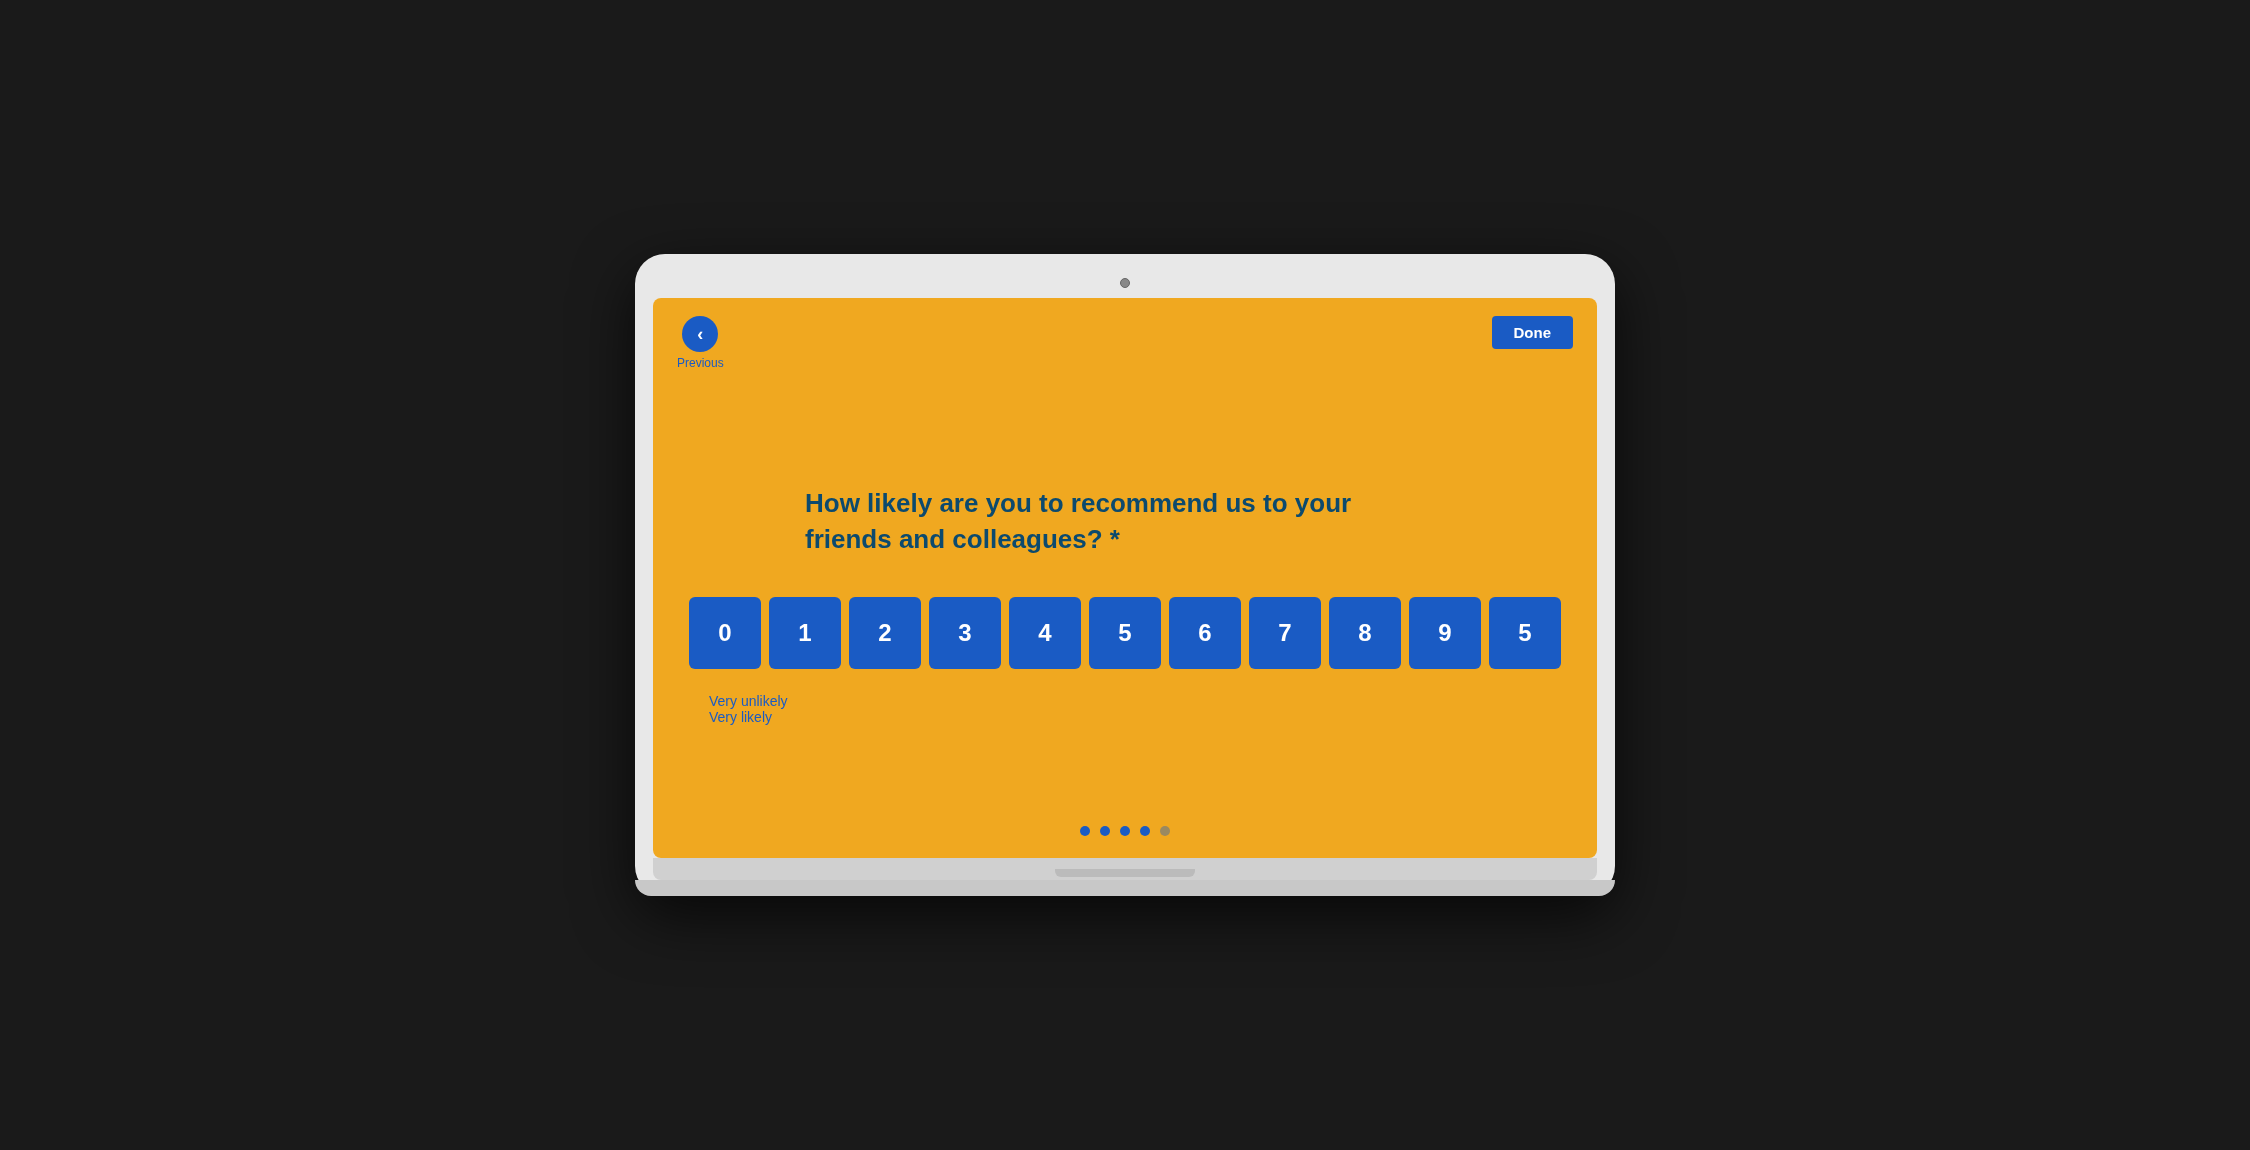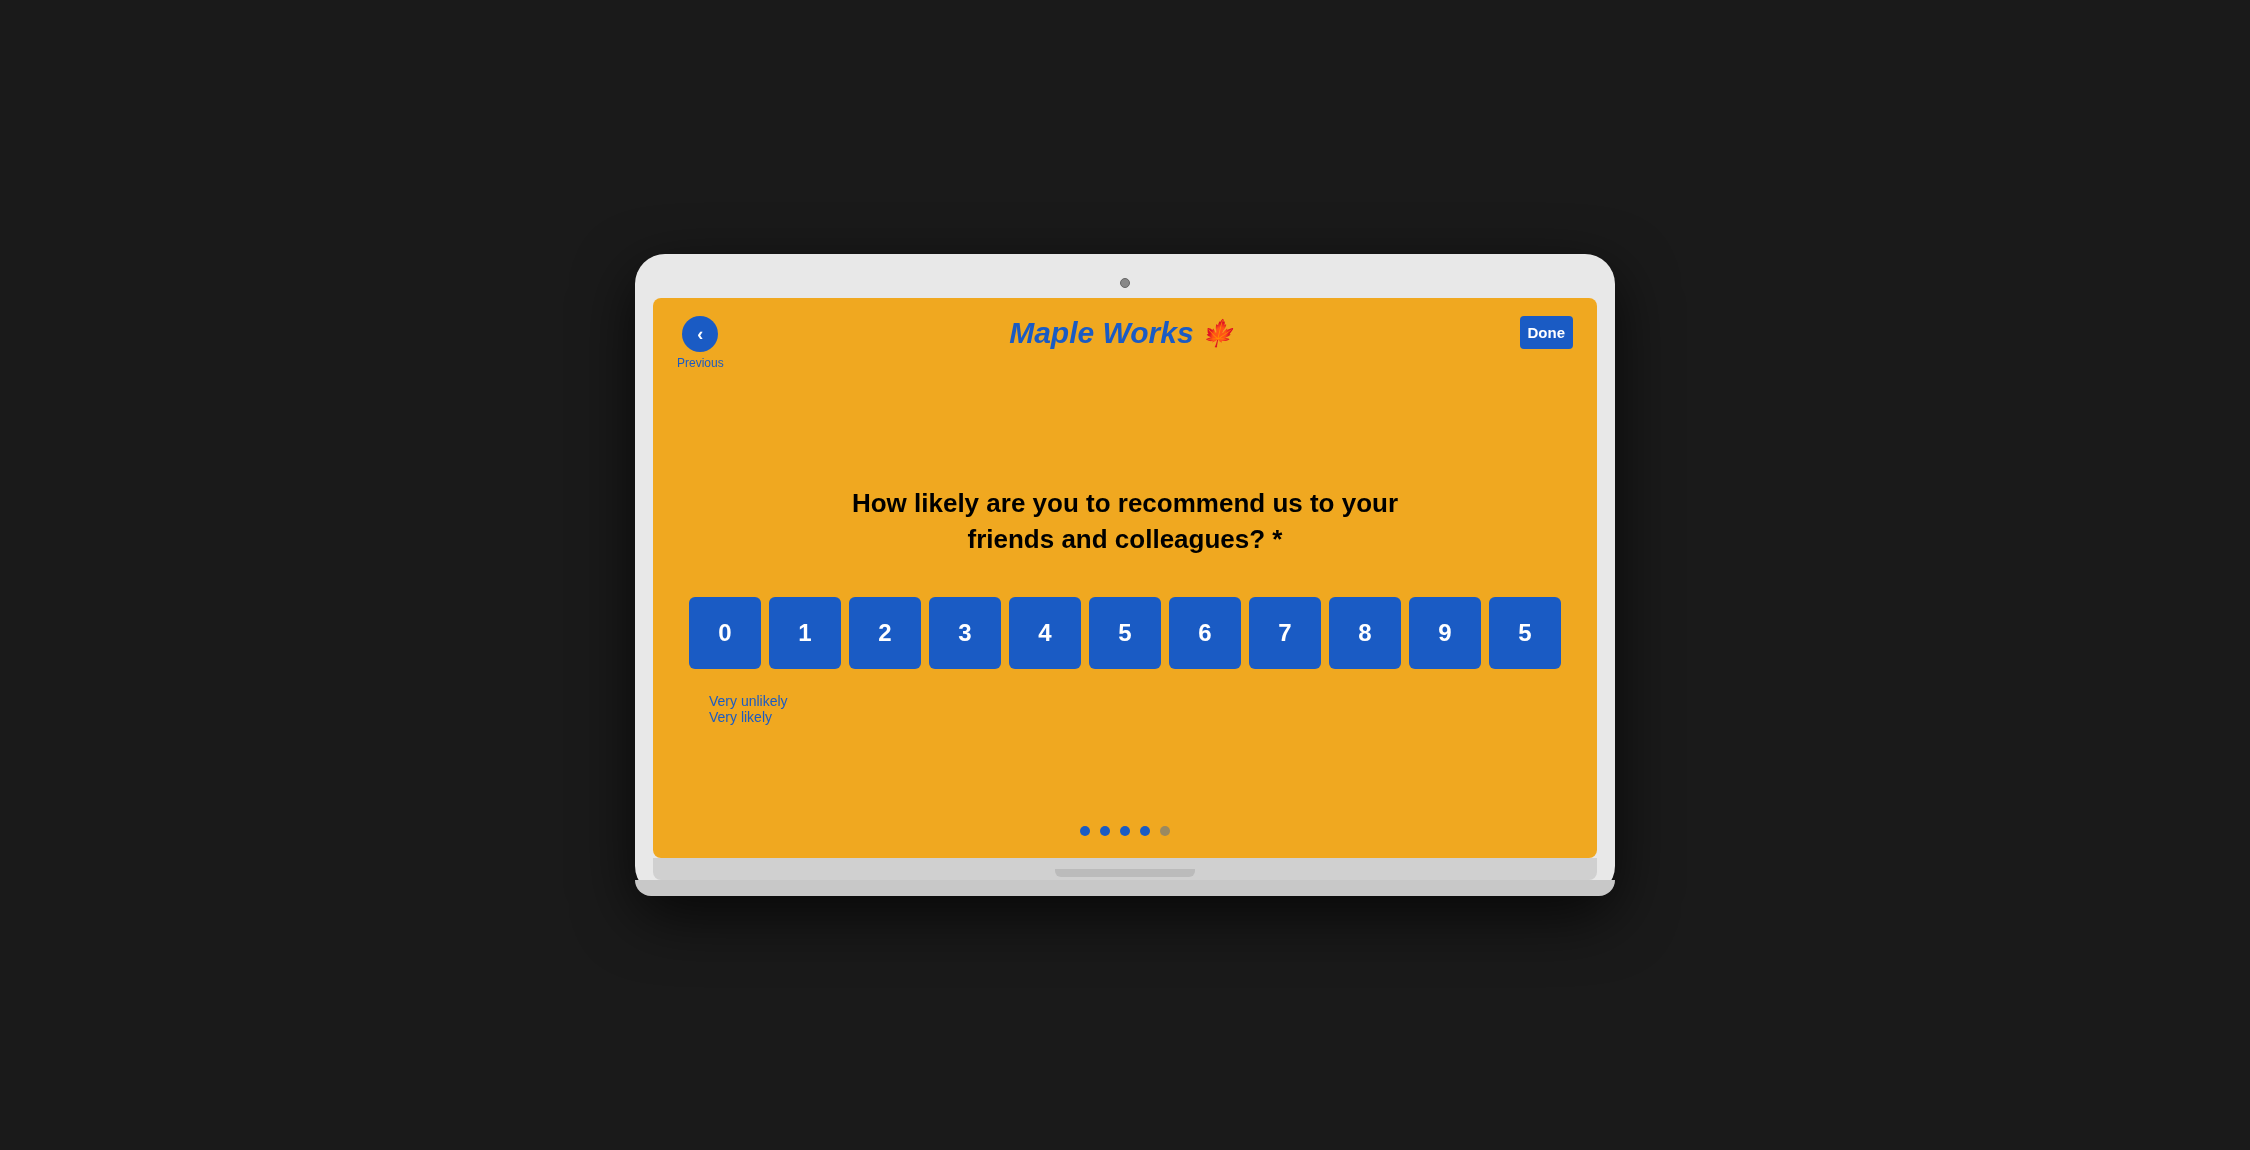--- a/index.html
+++ b/index.html
@@ -108,42 +108,42 @@
 
     .maple-leaf-icon {
       font-size: 26px;
       color: #1a5bc4;
     }
 
     .done-button {
       background: #1a5bc4;
       color: white;
       border: none;
-      padding: 8px 8px;
+      padding: 8px 22px;
       border-radius: 4px;
       font-size: 15px;
       font-weight: 600;
       cursor: pointer;
       white-space: nowrap;
     }
 
     .survey-body {
       display: flex;
       flex-direction: column;
       align-items: center;
       justify-content: center;
       flex: 1;
       padding: 40px 24px 20px 24px;
     }
 
     .survey-question {
-      color: #000000;
+      color: #0c4a6e;
       font-size: 26px;
       font-weight: 700;
-      text-align: center;
+      text-align: left;
       line-height: 1.4;
       margin-bottom: 40px;
       max-width: 640px;
     }
 
     .nps-scale {
       display: flex;
       gap: 8px;
       flex-wrap: wrap;
       justify-content: center;
@@ -241,26 +241,20 @@
 
   <div class="laptop-screen">
     <div class="survey-container">
 
       <div class="survey-header">
         <div class="prev-button-wrap">
           <div class="prev-circle">‹</div>
           <span class="prev-label">Previous</span>
         </div>
 
-        <div class="title-area">
-          <div class="brand-title">
-            <span>Maple Works</span>
-            <span class="maple-leaf-icon">🍁</span>
-          </div>
-        </div>
 
         <button class="done-button">Done</button>
       </div>
 
       <div class="survey-body">
         <div class="survey-question">How likely are you to recommend us to your friends and colleagues? *</div>
 
         <div class="nps-scale" id="nps-scale-container">
             <button class="nps-btn">0</button>
             <button class="nps-btn">1</button>

